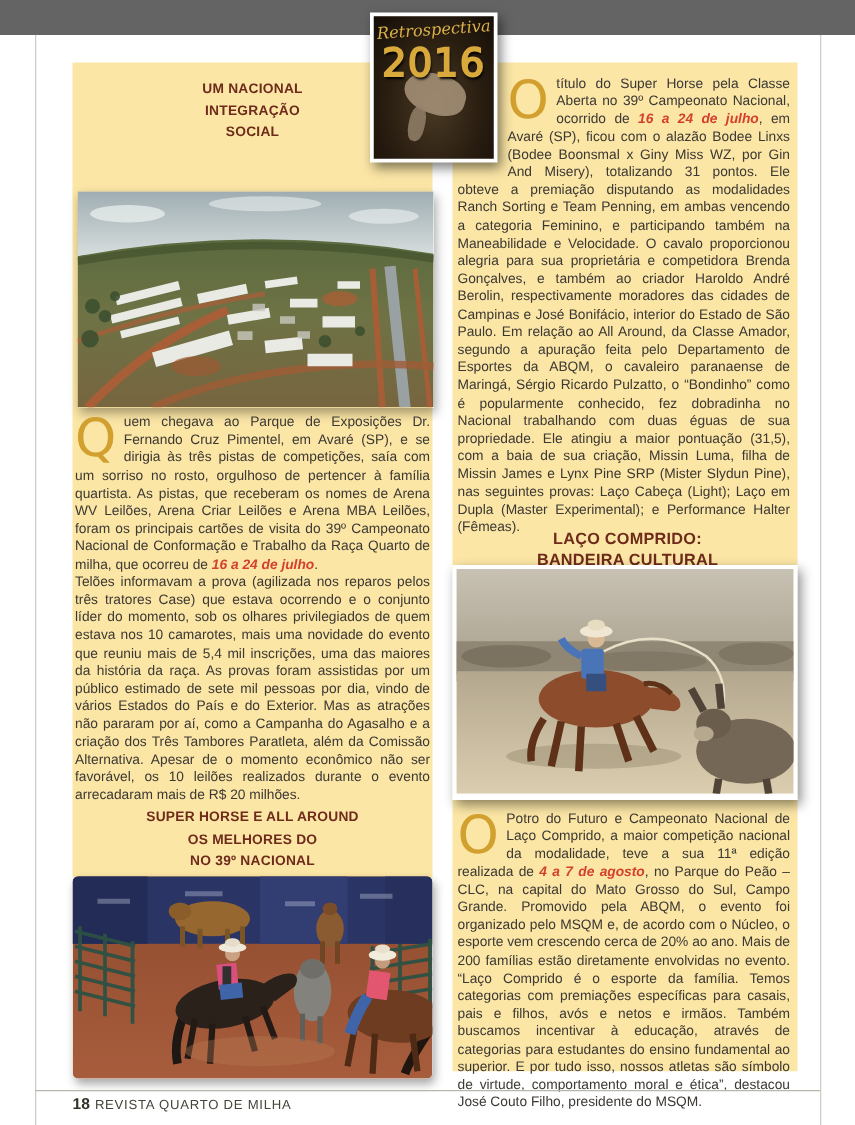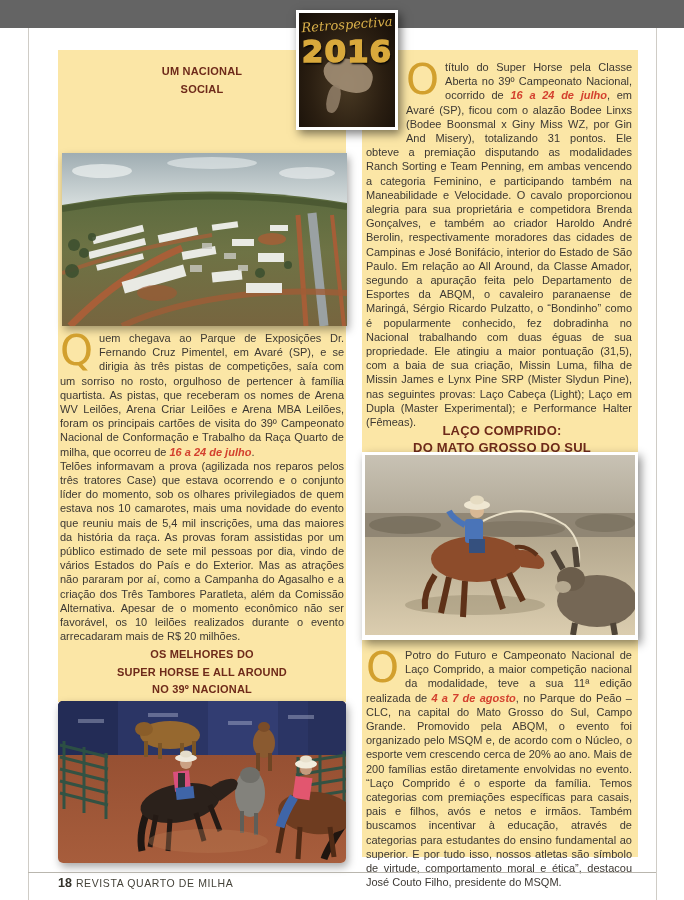--- a/index.html
+++ b/index.html
@@ -42,21 +42,21 @@
   .badge-inner{position:relative;width:96px;height:114px;overflow:hidden;
                background:radial-gradient(ellipse at 50% 62%, #4a3a24 0%, #2a1e11 55%, #140d07 100%);}
   .badge-horse-body{position:absolute;left:24px;top:46px;width:50px;height:32px;background:#a8947a;
                     border-radius:52% 46% 42% 52%;transform:rotate(16deg);opacity:.85;}
   .badge-horse-head{position:absolute;left:28px;top:72px;width:13px;height:28px;background:#93806a;
                     border-radius:42%;transform:rotate(12deg);opacity:.85;}
   .badge-script{position:absolute;top:4px;left:0;width:100%;text-align:center;
                 font-family:"DejaVu Serif",serif;font-style:italic;font-size:13px;color:#d9b04a;
                 transform:rotate(-4deg);}
   .badge-year{position:absolute;top:20px;left:0;width:100%;text-align:center;
-              font-family:"DejaVu Sans",sans-serif;font-size:31px;font-weight:bold;
+              font-family:"DejaVu Sans",sans-serif;font-size:31px;font-weight:normal;
               color:#d9a93c;letter-spacing:1px;-webkit-text-stroke:1.5px #d9a93c;
               text-shadow:1px 2px 2px #000;}
 
   .footer-rule{position:absolute;left:28px;top:872px;width:628px;height:1px;background:#b9b6ae;}
   .footer{position:absolute;left:58px;top:876px;font-family:Liberation Sans, sans-serif;
           color:#45433a;font-size:10.5px;letter-spacing:.6px;}
   .footer .pgnum{font-weight:bold;font-size:12.5px;letter-spacing:0;margin-right:4px;color:#33312a;}
 </style>
 </head>
 <body>
@@ -74,20 +74,21 @@
     <div class="badge-inner">
       <div class="badge-horse-body"></div>
       <div class="badge-horse-head"></div>
       <div class="badge-script">Retrospectiva</div>
       <div class="badge-year">2016</div>
     </div>
   </div>
 
   <div class="headline hl-left-top">
     <span>UM NACIONAL</span>
+    <span>INTEGRAÇÃO</span>
     <span>SOCIAL</span>
   </div>
 
   <div class="photo photo-aerial">
     <svg viewBox="0 0 285 173" width="285" height="173" preserveAspectRatio="none">
       <defs>
         <linearGradient id="sky" x1="0" y1="0" x2="0" y2="1">
             <stop offset="0" stop-color="#9fadb2"></stop>
             <stop offset="1" stop-color="#dfe5e4"></stop>
           </linearGradient>
@@ -141,22 +142,22 @@
       </g>
     </svg>
   </div>
 
   <div class="bodytext lefttext">
     <p><span class="dropcap">Q</span><span>uem chegava ao Parque de Exposições Dr. Fernando Cruz Pimentel, em Avaré (SP), e se dirigia às três pistas de competições, saía com um sorriso no rosto, orgulhoso de pertencer à família quartista. As pistas, que receberam os nomes de Arena WV Leilões, Arena Criar Leilões e Arena MBA Leilões, foram os principais cartões de visita do 39º Campeonato Nacional de Conformação e Trabalho da Raça Quarto de milha, que ocorreu de </span><span class="red">16 a 24 de julho</span><span>.</span></p>
     <p><span>Telões informavam a prova (agilizada nos reparos pelos três tratores Case) que estava ocorrendo e o conjunto líder do momento, sob os olhares privilegiados de quem estava nos 10 camarotes, mais uma novidade do evento que reuniu mais de 5,4 mil inscrições, uma das maiores da história da raça. As provas foram assistidas por um público estimado de sete mil pessoas por dia, vindo de vários Estados do País e do Exterior. Mas as atrações não pararam por aí, como a Campanha do Agasalho e a criação dos Três Tambores Paratleta, além da Comissão Alternativa. Apesar de o momento econômico não ser favorável, os 10 leilões realizados durante o evento arrecadaram mais de R$ 20 milhões.</span></p>
   </div>
 
   <div class="headline hl-left-bottom">
+    <span>SUPER HORSE E ALL AROUND</span>
     <span>OS MELHORES DO</span>
-    <span>SUPER HORSE E ALL AROUND</span>
     <span>NO 39º NACIONAL</span>
   </div>
 
   <div class="photo photo-arena">
     <svg viewBox="0 0 288 162" width="288" height="162" preserveAspectRatio="none">
       <defs>
         <linearGradient id="dirt" x1="0" y1="0" x2="0" y2="1">
             <stop offset="0" stop-color="#8e4a2e"></stop>
             <stop offset="1" stop-color="#a75d3c"></stop>
           </linearGradient>
@@ -225,20 +226,21 @@
       <ellipse cx="150" cy="140" rx="60" ry="12" fill="#b97c54" opacity=".35"></ellipse>
     </svg>
   </div>
 
   <div class="bodytext righttext1">
     <p><span class="badge-gap"></span><span class="dropcap">O</span><span>título do Super Horse pela Classe Aberta no 39º Campeonato Nacional, ocorrido de </span><span class="red">16 a 24 de julho</span><span>, em Avaré (SP), ficou com o alazão Bodee Linxs (Bodee Boonsmal x Giny Miss WZ, por Gin And Misery), totalizando 31 pontos. Ele obteve a premiação disputando as modalidades Ranch Sorting e Team Penning, em ambas vencendo a categoria Feminino, e participando também na Maneabilidade e Velocidade. O cavalo proporcionou alegria para sua proprietária e competidora Brenda Gonçalves, e também ao criador Haroldo André Berolin, respectivamente moradores das cidades de Campinas e José Bonifácio, interior do Estado de São Paulo. Em relação ao All Around, da Classe Amador, segundo a apuração feita pelo Departamento de Esportes da ABQM, o cavaleiro paranaense de Maringá, Sérgio Ricardo Pulzatto, o “Bondinho” como é popularmente conhecido, fez dobradinha no Nacional trabalhando com duas éguas de sua propriedade. Ele atingiu a maior pontuação (31,5), com a baia de sua criação, Missin Luma, filha de Missin James e Lynx Pine SRP (Mister Slydun Pine), nas seguintes provas: Laço Cabeça (Light); Laço em Dupla (Master Experimental); e Performance Halter (Fêmeas).</span></p>
   </div>
 
   <div class="headline hl-right">
     <span>LAÇO COMPRIDO:</span>
+    <span>BANDEIRA CULTURAL</span>
     <span>DO MATO GROSSO DO SUL</span>
   </div>
 
   <div class="photo photo-kid">
     <svg viewBox="0 0 270 180" width="270" height="180" preserveAspectRatio="none">
       <defs>
         <linearGradient id="khz" x1="0" y1="0" x2="0" y2="1">
             <stop offset="0" stop-color="#c8c2b4"></stop>
             <stop offset="1" stop-color="#a79d89"></stop>
           </linearGradient>

